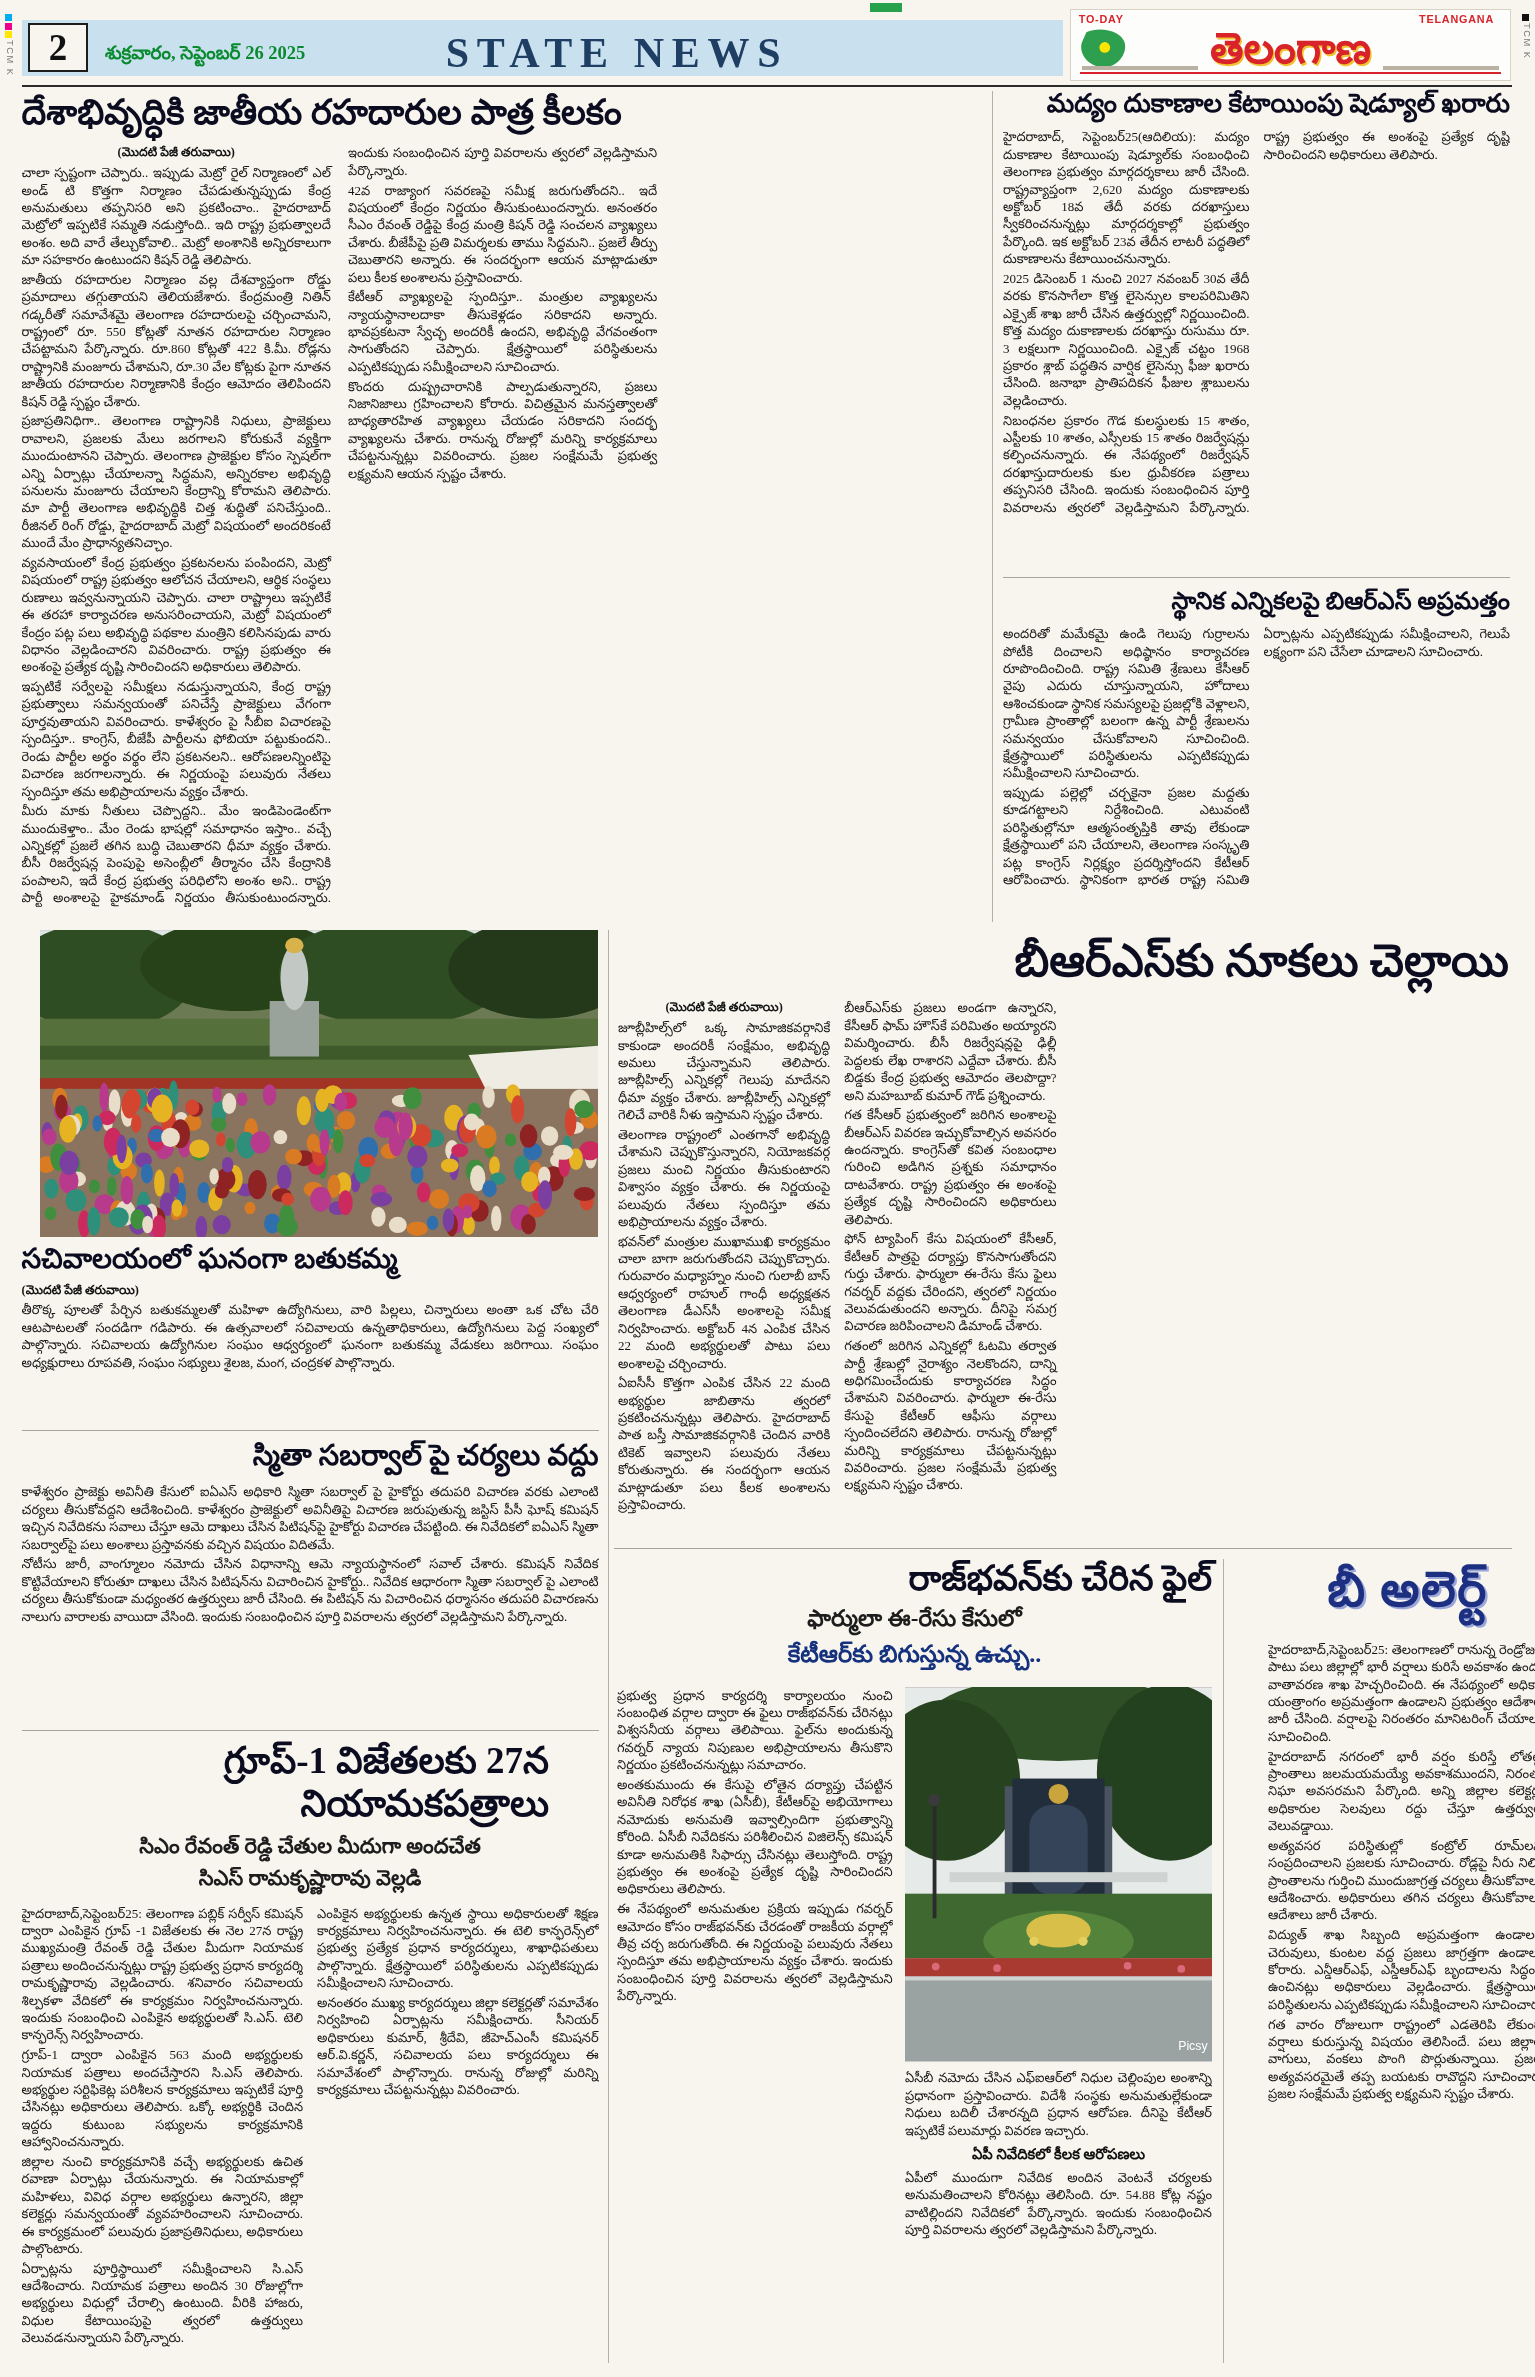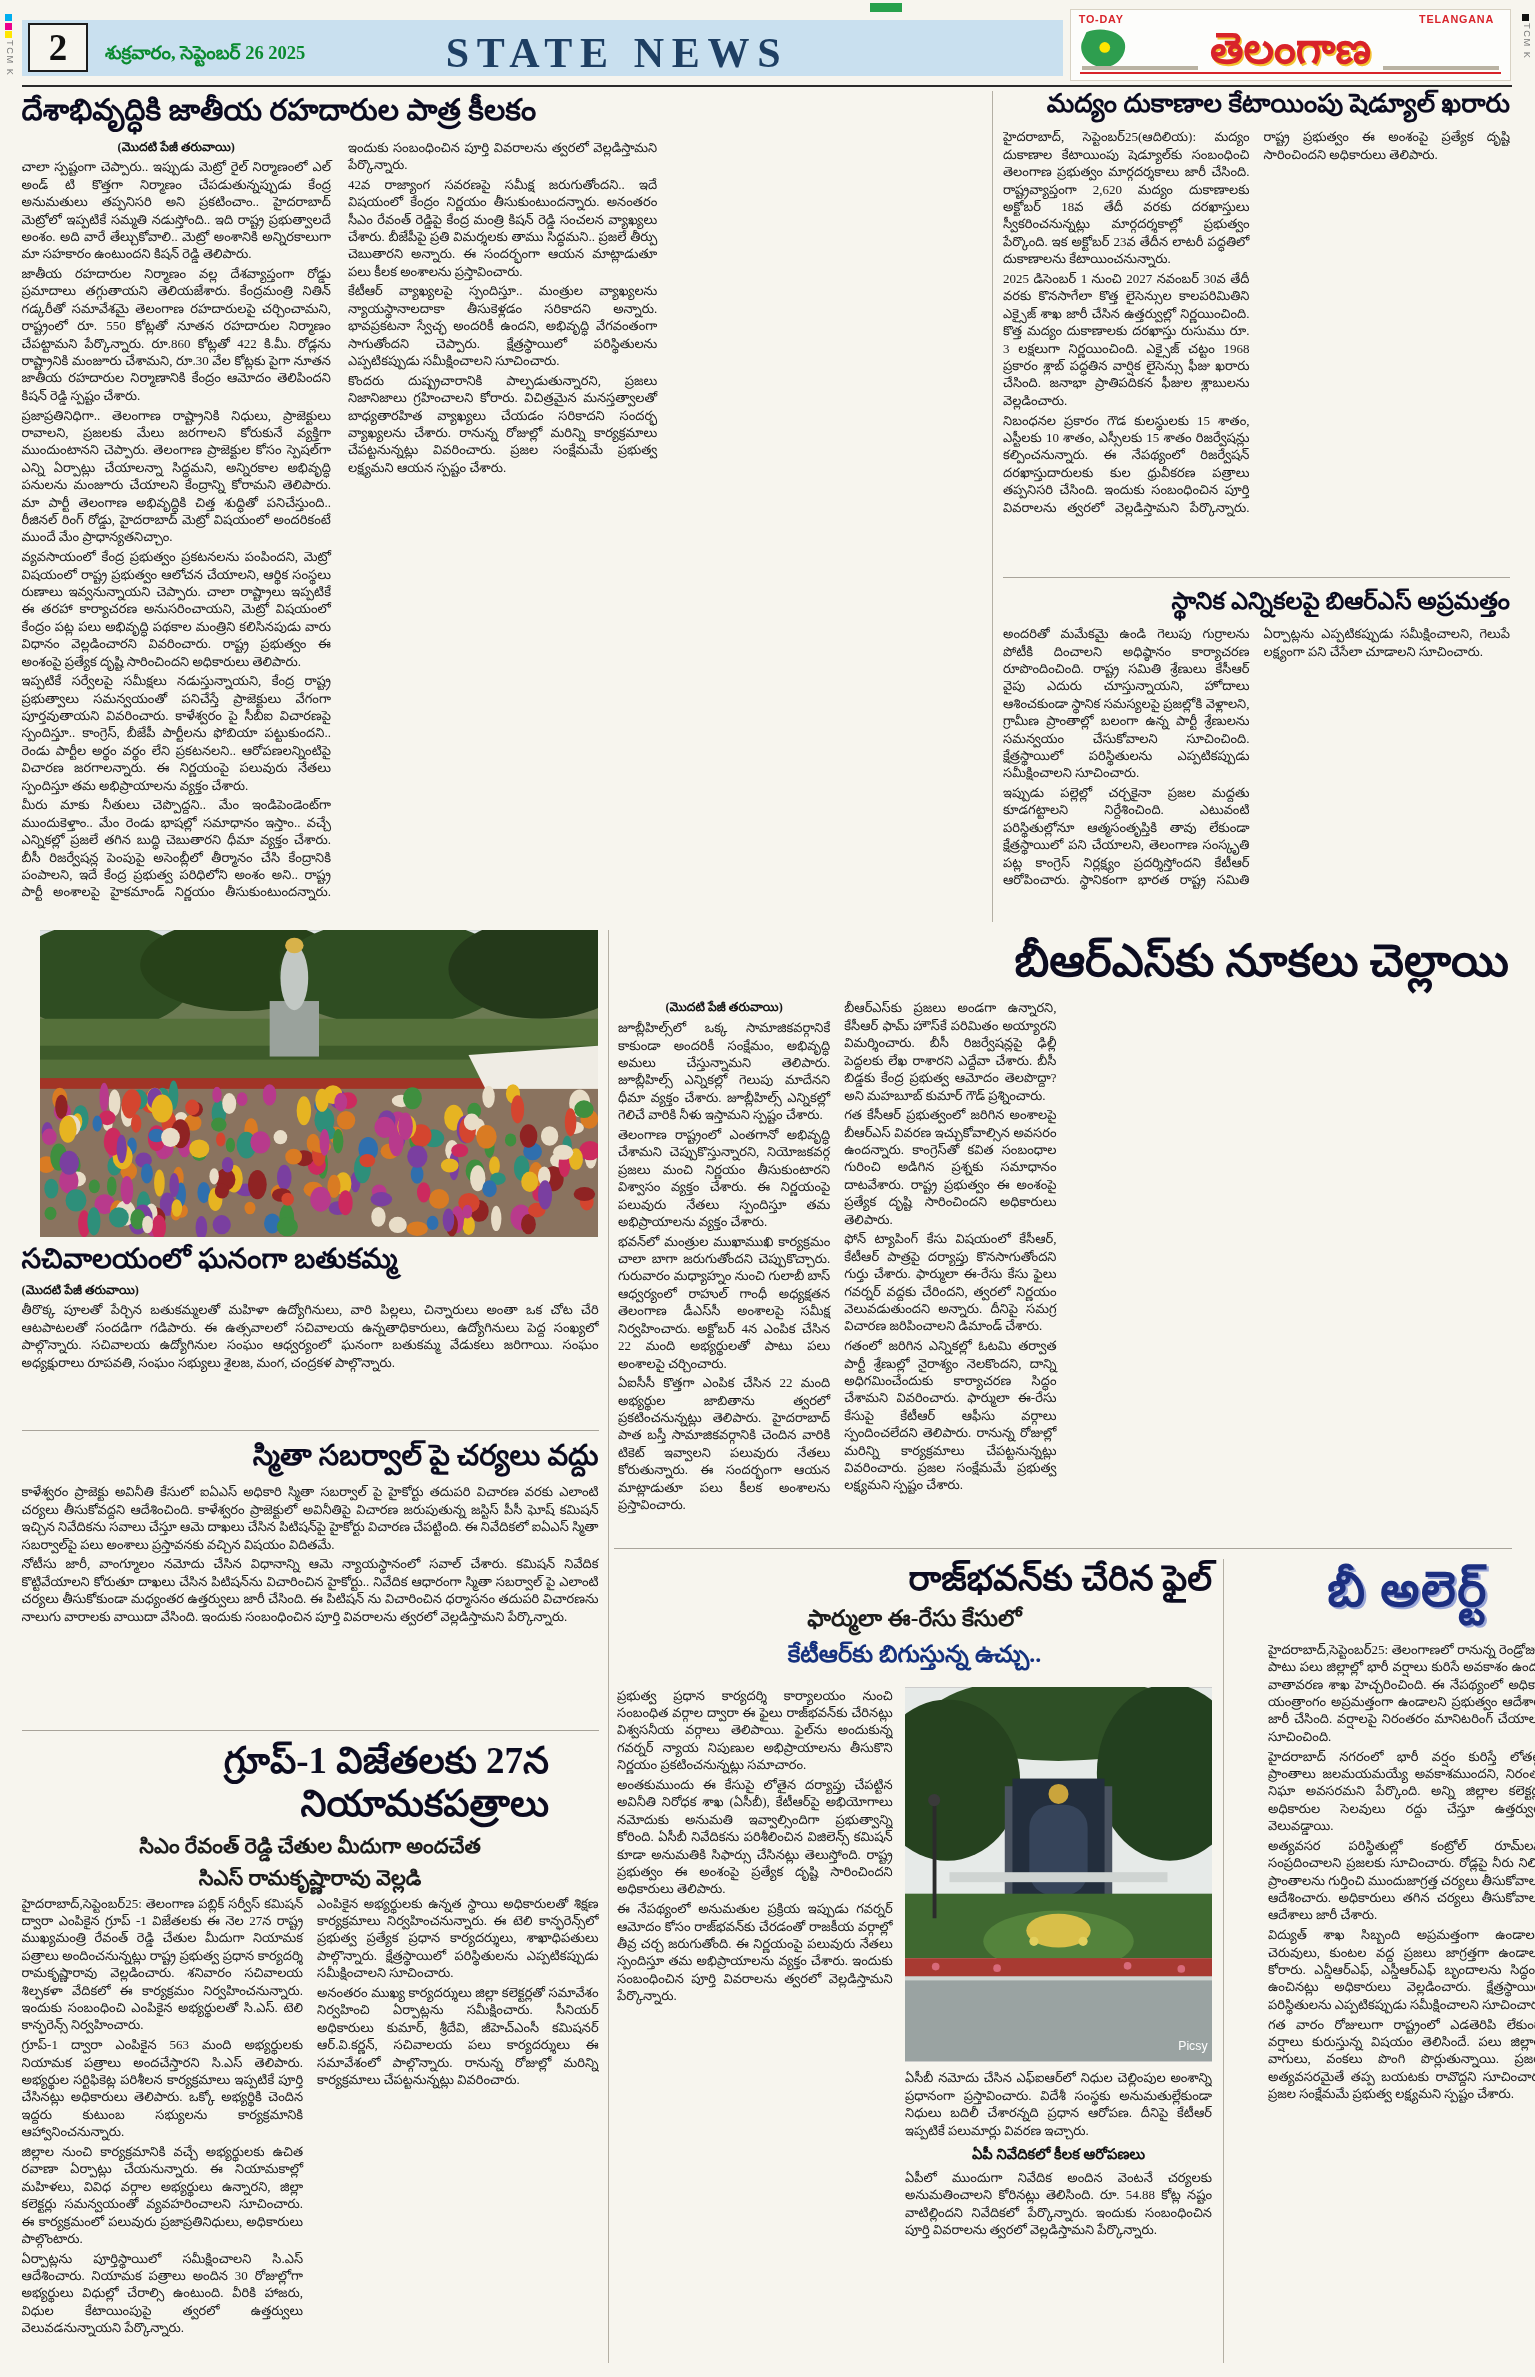--- a/index.html
+++ b/index.html
@@ -95,21 +95,21 @@
     <span class="mh-small" style="right:16px; top:3.1px;">TELANGANA</span>
     <div class="mh-logo">తెలంగాణ</div>
     <span class="mh-bar" style="left:10.8px; width:116px;"></span>
     <span class="mh-bar" style="right:10.8px; width:116px;"></span>
     <span class="mh-line"></span>
   </div>
 
   <div class="abs hrule" style="left:21.6px; top:85px; width:1490px;"></div>
 
   <section class="abs" style="left:21.6px; top:93px; width:962px;">
-    <h1 class="headline" style="font-size:30px;">దేశాభివృద్ధికి జాతీయ రహదారుల పాత్ర కీలకం</h1>
+    <h1 class="headline" style="font-size:35px;">దేశాభివృద్ధికి జాతీయ రహదారుల పాత్ర కీలకం</h1>
     <div class="body-text cols-3" style="margin-top:10.8px; height:763px;">
       <p class="byline">(మొదటి పేజీ తరువాయి)</p>
       <span><p>చాలా స్పష్టంగా చెప్పారు.. ఇప్పుడు మెట్రో రైల్ నిర్మాణంలో ఎల్ అండ్ టి కొత్తగా నిర్మాణం చేపడుతున్నప్పుడు కేంద్ర అనుమతులు తప్పనిసరి అని ప్రకటించాం.. హైదరాబాద్ మెట్రోలో ఇప్పటికే సమ్మతి నడుస్తోంది.. ఇది రాష్ట్ర ప్రభుత్వాలదే అంశం. అది వారే తేల్చుకోవాలి.. మెట్రో అంశానికి అన్నిరకాలుగా మా సహకారం ఉంటుందని కిషన్ రెడ్డి తెలిపారు.</p><p>జాతీయ రహదారుల నిర్మాణం వల్ల దేశవ్యాప్తంగా రోడ్డు ప్రమాదాలు తగ్గుతాయని తెలియజేశారు. కేంద్రమంత్రి నితిన్ గడ్కరీతో సమావేశమై తెలంగాణ రహదారులపై చర్చించామని, రాష్ట్రంలో రూ. 550 కోట్లతో నూతన రహదారుల నిర్మాణం చేపట్టామని పేర్కొన్నారు. రూ.860 కోట్లతో 422 కి.మీ. రోడ్లను రాష్ట్రానికి మంజూరు చేశామని, రూ.30 వేల కోట్లకు పైగా నూతన జాతీయ రహదారుల నిర్మాణానికి కేంద్రం ఆమోదం తెలిపిందని కిషన్ రెడ్డి స్పష్టం చేశారు.</p><p>ప్రజాప్రతినిధిగా.. తెలంగాణ రాష్ట్రానికి నిధులు, ప్రాజెక్టులు రావాలని, ప్రజలకు మేలు జరగాలని కోరుకునే వ్యక్తిగా ముందుంటానని చెప్పారు. తెలంగాణ ప్రాజెక్టుల కోసం స్పెషల్‌గా ఎన్ని ఏర్పాట్లు చేయాలన్నా సిద్ధమని, అన్నిరకాల అభివృద్ధి పనులను మంజూరు చేయాలని కేంద్రాన్ని కోరామని తెలిపారు. మా పార్టీ తెలంగాణ అభివృద్ధికి చిత్త శుద్ధితో పనిచేస్తుంది.. రీజినల్ రింగ్ రోడ్డు, హైదరాబాద్ మెట్రో విషయంలో అందరికంటే ముందే మేం ప్రాధాన్యతనిచ్చాం.</p><p>వ్యవసాయంలో కేంద్ర ప్రభుత్వం ప్రకటనలను పంపిందని, మెట్రో విషయంలో రాష్ట్ర ప్రభుత్వం ఆలోచన చేయాలని, ఆర్థిక సంస్థలు రుణాలు ఇవ్వనున్నాయని చెప్పారు. చాలా రాష్ట్రాలు ఇప్పటికే ఈ తరహా కార్యాచరణ అనుసరించాయని, మెట్రో విషయంలో కేంద్రం పట్ల పలు అభివృద్ధి పథకాల మంత్రిని కలిసినపుడు వారు విధానం వెల్లడించారని వివరించారు. రాష్ట్ర ప్రభుత్వం ఈ అంశంపై ప్రత్యేక దృష్టి సారించిందని అధికారులు తెలిపారు.</p><p>ఇప్పటికే సర్వేలపై సమీక్షలు నడుస్తున్నాయని, కేంద్ర రాష్ట్ర ప్రభుత్వాలు సమన్వయంతో పనిచేస్తే ప్రాజెక్టులు వేగంగా పూర్తవుతాయని వివరించారు. కాళేశ్వరం పై సీబీఐ విచారణపై స్పందిస్తూ.. కాంగ్రెస్, బీజేపీ పార్టీలను ఫోబియా పట్టుకుందని.. రెండు పార్టీల అర్థం వర్థం లేని ప్రకటనలని.. ఆరోపణలన్నింటిపై విచారణ జరగాలన్నారు. ఈ నిర్ణయంపై పలువురు నేతలు స్పందిస్తూ తమ అభిప్రాయాలను వ్యక్తం చేశారు.</p><p>మీరు మాకు నీతులు చెప్పొద్దని.. మేం ఇండిపెండెంట్‌గా ముందుకెళ్తాం.. మేం రెండు భాషల్లో సమాధానం ఇస్తాం.. వచ్చే ఎన్నికల్లో ప్రజలే తగిన బుద్ధి చెబుతారని ధీమా వ్యక్తం చేశారు. బీసీ రిజర్వేషన్ల పెంపుపై అసెంబ్లీలో తీర్మానం చేసి కేంద్రానికి పంపాలని, ఇదే కేంద్ర ప్రభుత్వ పరిధిలోని అంశం అని.. రాష్ట్ర పార్టీ అంశాలపై హైకమాండ్ నిర్ణయం తీసుకుంటుందన్నారు. ఇందుకు సంబంధించిన పూర్తి వివరాలను త్వరలో వెల్లడిస్తామని పేర్కొన్నారు.</p><p>42వ రాజ్యాంగ సవరణపై సమీక్ష జరుగుతోందని.. ఇదే విషయంలో కేంద్రం నిర్ణయం తీసుకుంటుందన్నారు. అనంతరం సీఎం రేవంత్ రెడ్డిపై కేంద్ర మంత్రి కిషన్ రెడ్డి సంచలన వ్యాఖ్యలు చేశారు. బీజేపీపై ప్రతి విమర్శలకు తాము సిద్ధమని.. ప్రజలే తీర్పు చెబుతారని అన్నారు. ఈ సందర్భంగా ఆయన మాట్లాడుతూ పలు కీలక అంశాలను ప్రస్తావించారు.</p><p>కేటీఆర్ వ్యాఖ్యలపై స్పందిస్తూ.. మంత్రుల వ్యాఖ్యలను న్యాయస్థానాలదాకా తీసుకెళ్లడం సరికాదని అన్నారు. భావప్రకటనా స్వేచ్ఛ అందరికీ ఉందని, అభివృద్ధి వేగవంతంగా సాగుతోందని చెప్పారు. క్షేత్రస్థాయిలో పరిస్థితులను ఎప్పటికప్పుడు సమీక్షించాలని సూచించారు.</p><p>కొందరు దుష్ప్రచారానికి పాల్పడుతున్నారని, ప్రజలు నిజానిజాలు గ్రహించాలని కోరారు. విచిత్రమైన మనస్తత్వాలతో బాధ్యతారహిత వ్యాఖ్యలు చేయడం సరికాదని సందర్భ వ్యాఖ్యలను చేశారు. రానున్న రోజుల్లో మరిన్ని కార్యక్రమాలు చేపట్టనున్నట్లు వివరించారు. ప్రజల సంక్షేమమే ప్రభుత్వ లక్ష్యమని ఆయన స్పష్టం చేశారు.</p></span>
     </div>
   </section>
 
   <div class="abs vrule" style="left:992px; top:91px; height:831px;"></div>
 
   <section class="abs" style="left:1003px; top:89px; width:507px;">
     <h2 class="headline centered" style="font-size:26px;">మద్యం దుకాణాల కేటాయింపు షెడ్యూల్ ఖరారు</h2>
@@ -410,21 +410,21 @@
         <p>నోటీసు జారీ, వాంగ్మూలం నమోదు చేసిన విధానాన్ని ఆమె న్యాయస్థానంలో సవాల్ చేశారు. కమిషన్ నివేదిక కొట్టివేయాలని కోరుతూ దాఖలు చేసిన పిటిషన్‌ను విచారించిన హైకోర్టు.. నివేదిక ఆధారంగా స్మితా సబర్వాల్ పై ఎలాంటి చర్యలు తీసుకోకుండా మధ్యంతర ఉత్తర్వులు జారీ చేసింది. ఈ పిటిషన్ ను విచారించిన ధర్మాసనం తదుపరి విచారణను నాలుగు వారాలకు వాయిదా వేసింది. ఇందుకు సంబంధించిన పూర్తి వివరాలను త్వరలో వెల్లడిస్తామని పేర్కొన్నారు.</p>
       </div>
   </section>
 
   <div class="abs hrule-light" style="left:21.6px; top:1730px; width:577px;"></div>
 
   <section class="abs" style="left:21.6px; top:1740px; width:577px;">
     <h1 class="headline centered" style="font-size:37px; width:478px; margin:0 auto;">గ్రూప్-1 విజేతలకు 27న నియామకపత్రాలు</h1>
     <div class="subhead" style="font-size:21px; margin-top:7.7px;">సిఎం రేవంత్ రెడ్డి చేతుల మీదుగా అందచేత</div>
     <div class="subhead" style="font-size:21px; margin-top:3.1px;">సిఎస్ రామకృష్ణారావు వెల్లడి</div>
-    <div class="body-text cols-2" style="margin-top:0; height:463px;">
+    <div class="body-text cols-2" style="margin-top:10px; height:463px;">
         <p>హైదరాబాద్,సెప్టెంబర్25: తెలంగాణ పబ్లిక్ సర్వీస్ కమిషన్ ద్వారా ఎంపికైన గ్రూప్ -1 విజేతలకు ఈ నెల 27న రాష్ట్ర ముఖ్యమంత్రి రేవంత్ రెడ్డి చేతుల మీదుగా నియామక పత్రాలు అందించనున్నట్లు రాష్ట్ర ప్రభుత్వ ప్రధాన కార్యదర్శి రామకృష్ణారావు వెల్లడించారు. శనివారం సచివాలయ శిల్పకళా వేదికలో ఈ కార్యక్రమం నిర్వహించనున్నారు. ఇందుకు సంబంధించి ఎంపికైన అభ్యర్థులతో సి.ఎస్. టెలి కాన్ఫరెన్స్ నిర్వహించారు.</p>
         <p>గ్రూప్-1 ద్వారా ఎంపికైన 563 మంది అభ్యర్థులకు నియామక పత్రాలు అందచేస్తారని సి.ఎస్ తెలిపారు. అభ్యర్థుల సర్టిఫికెట్ల పరిశీలన కార్యక్రమాలు ఇప్పటికే పూర్తి చేసినట్లు అధికారులు తెలిపారు. ఒక్కో అభ్యర్థికి చెందిన ఇద్దరు కుటుంబ సభ్యులను కార్యక్రమానికి ఆహ్వానించనున్నారు.</p>
         <p>జిల్లాల నుంచి కార్యక్రమానికి వచ్చే అభ్యర్థులకు ఉచిత రవాణా ఏర్పాట్లు చేయనున్నారు. ఈ నియామకాల్లో మహిళలు, వివిధ వర్గాల అభ్యర్థులు ఉన్నారని, జిల్లా కలెక్టర్లు సమన్వయంతో వ్యవహరించాలని సూచించారు. ఈ కార్యక్రమంలో పలువురు ప్రజాప్రతినిధులు, అధికారులు పాల్గొంటారు.</p>
         <p>ఏర్పాట్లను పూర్తిస్థాయిలో సమీక్షించాలని సి.ఎస్ ఆదేశించారు. నియామక పత్రాలు అందిన 30 రోజుల్లోగా అభ్యర్థులు విధుల్లో చేరాల్సి ఉంటుంది. వీరికి హాజరు, విధుల కేటాయింపుపై త్వరలో ఉత్తర్వులు వెలువడనున్నాయని పేర్కొన్నారు.</p>
         <p>ఎంపికైన అభ్యర్థులకు ఉన్నత స్థాయి అధికారులతో శిక్షణ కార్యక్రమాలు నిర్వహించనున్నారు. ఈ టెలి కాన్ఫరెన్స్‌లో ప్రభుత్వ ప్రత్యేక ప్రధాన కార్యదర్శులు, శాఖాధిపతులు పాల్గొన్నారు. క్షేత్రస్థాయిలో పరిస్థితులను ఎప్పటికప్పుడు సమీక్షించాలని సూచించారు.</p>
         <p>అనంతరం ముఖ్య కార్యదర్శులు జిల్లా కలెక్టర్లతో సమావేశం నిర్వహించి ఏర్పాట్లను సమీక్షించారు. సీనియర్ అధికారులు కుమార్, శ్రీదేవి, జీహెచ్ఎంసీ కమిషనర్ ఆర్.వి.కర్ణన్, సచివాలయ పలు కార్యదర్శులు ఈ సమావేశంలో పాల్గొన్నారు. రానున్న రోజుల్లో మరిన్ని కార్యక్రమాలు చేపట్టనున్నట్లు వివరించారు.</p>
       </div>
   </section>
 
   <section class="abs" style="left:617px; top:1559px; width:595px;">

